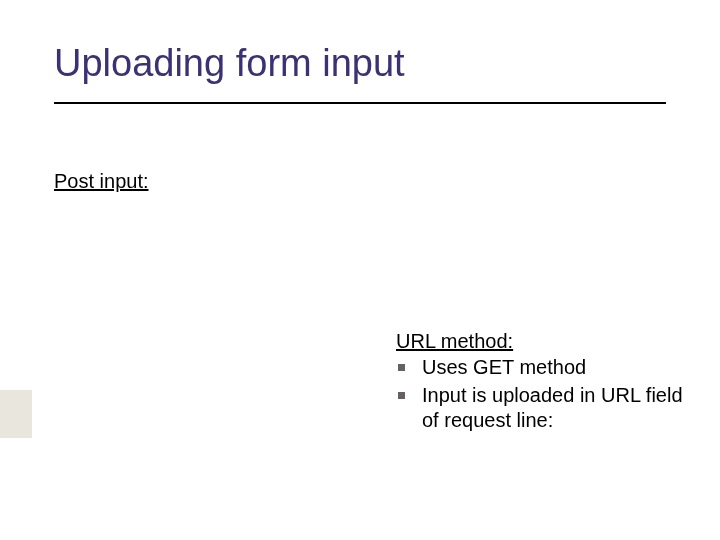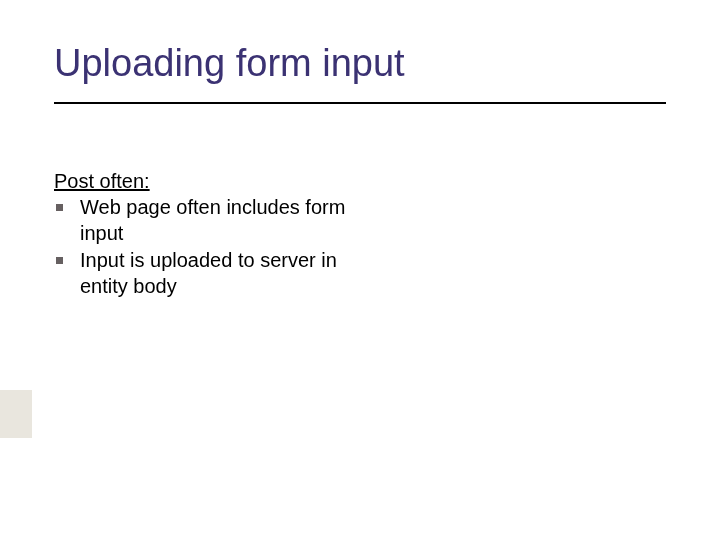--- a/index.html
+++ b/index.html
@@ -96,22 +96,25 @@
 </head>
 <body>
 
 <div class="slide">
 
   <div class="title">Uploading form input</div>
   <div class="rule"></div>
   <div class="accent"></div>
 
   <div class="section-a">
-    <div class="sec-head">Post often:</div>
+    <div class="sec-head">Post input:</div>
+  </div>
+
+  <div class="section-b">
+    <div class="sec-head">URL method:</div>
     <ul class="bullets">
-      <li>Web page often includes form input</li>
-      <li>Input is uploaded to server in entity body</li>
+      <li>Uses GET method</li>
+      <li>Input is uploaded in URL field of request line:</li>
     </ul>
   </div>
-
 
 
 </div>
 
 </body></html>

